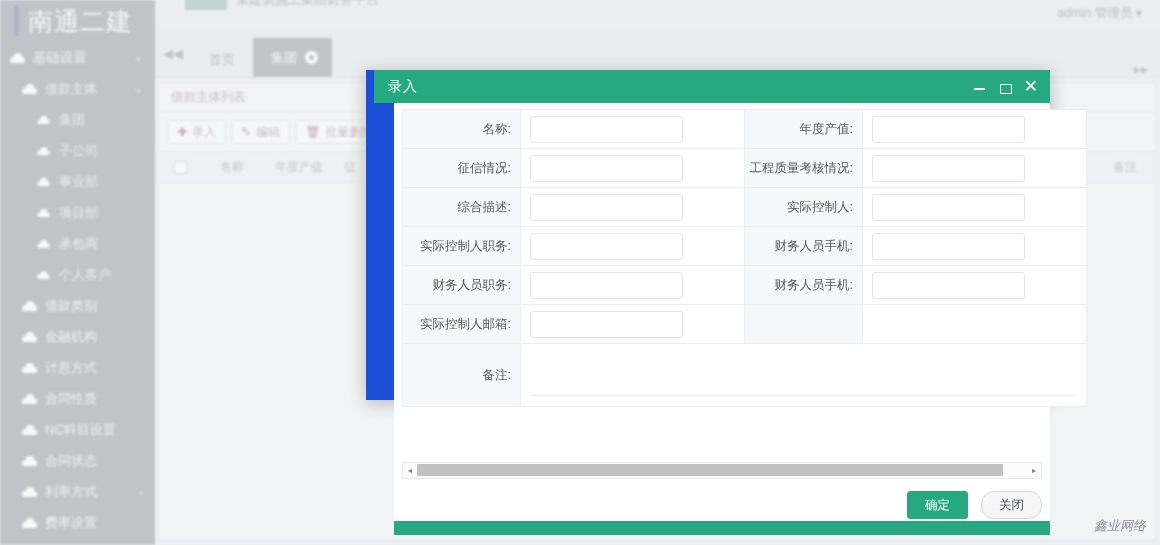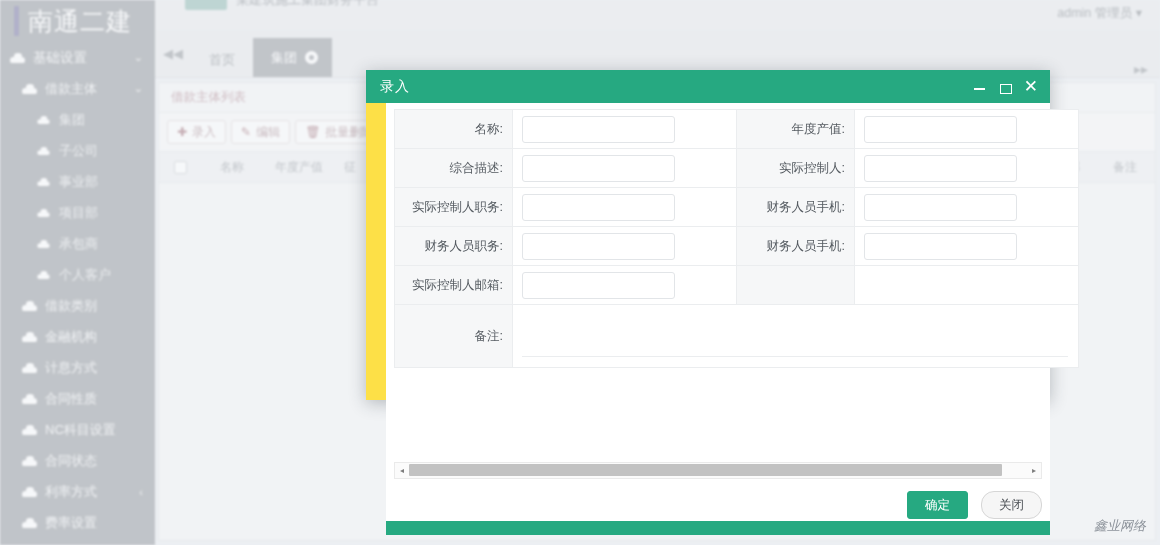--- a/index.html
+++ b/index.html
@@ -135,22 +135,23 @@
   }
   .th-check { width: 42px; display: flex; justify-content: center; }
   .chk-box {
     width: 13px; height: 13px; border: 1px solid #c6cdd5; background: #fff;
     border-radius: 2px;
   }
 
   
   .modal {
     position: absolute; left: 366px; top: 70px; width: 684px; height: 330px;
-    background: #fde047;
+    background: #1d4ed8;
     box-shadow: 0 3px 16px rgba(40,50,60,.30);
+    padding-left: 8px;
   }
   .modal-head {
     height: 33px; background: #26a981; display: flex; align-items: center;
     padding: 0 12px 0 14px; color: #ffffff;
   }
   .modal-title { font-size: 14px; letter-spacing: 1px; }
   .modal-ctrls {
     margin-left: auto; display: flex; align-items: center; gap: 13px;
   }
   .mc {
@@ -399,20 +400,26 @@
     <div class="modal-body">
       <table class="form-table">
         <tbody id="form-rows">
             <tr>
               <td class="lbl">名称:</td>
               <td class="fld"><input class="inp" type="text" style=""></td>
               <td class="lbl">年度产值:</td>
               <td class="fld"><input class="inp" type="text" style=""></td>
             </tr>
             <tr>
+              <td class="lbl">征信情况:</td>
+              <td class="fld"><input class="inp" type="text" style=""></td>
+              <td class="lbl">工程质量考核情况:</td>
+              <td class="fld"><input class="inp" type="text" style=""></td>
+            </tr>
+            <tr>
               <td class="lbl">综合描述:</td>
               <td class="fld"><input class="inp" type="text" style=""></td>
               <td class="lbl">实际控制人:</td>
               <td class="fld"><input class="inp" type="text" style=""></td>
             </tr>
             <tr>
               <td class="lbl">实际控制人职务:</td>
               <td class="fld"><input class="inp" type="text" style=""></td>
               <td class="lbl">财务人员手机:</td>
               <td class="fld"><input class="inp" type="text" style=""></td>

